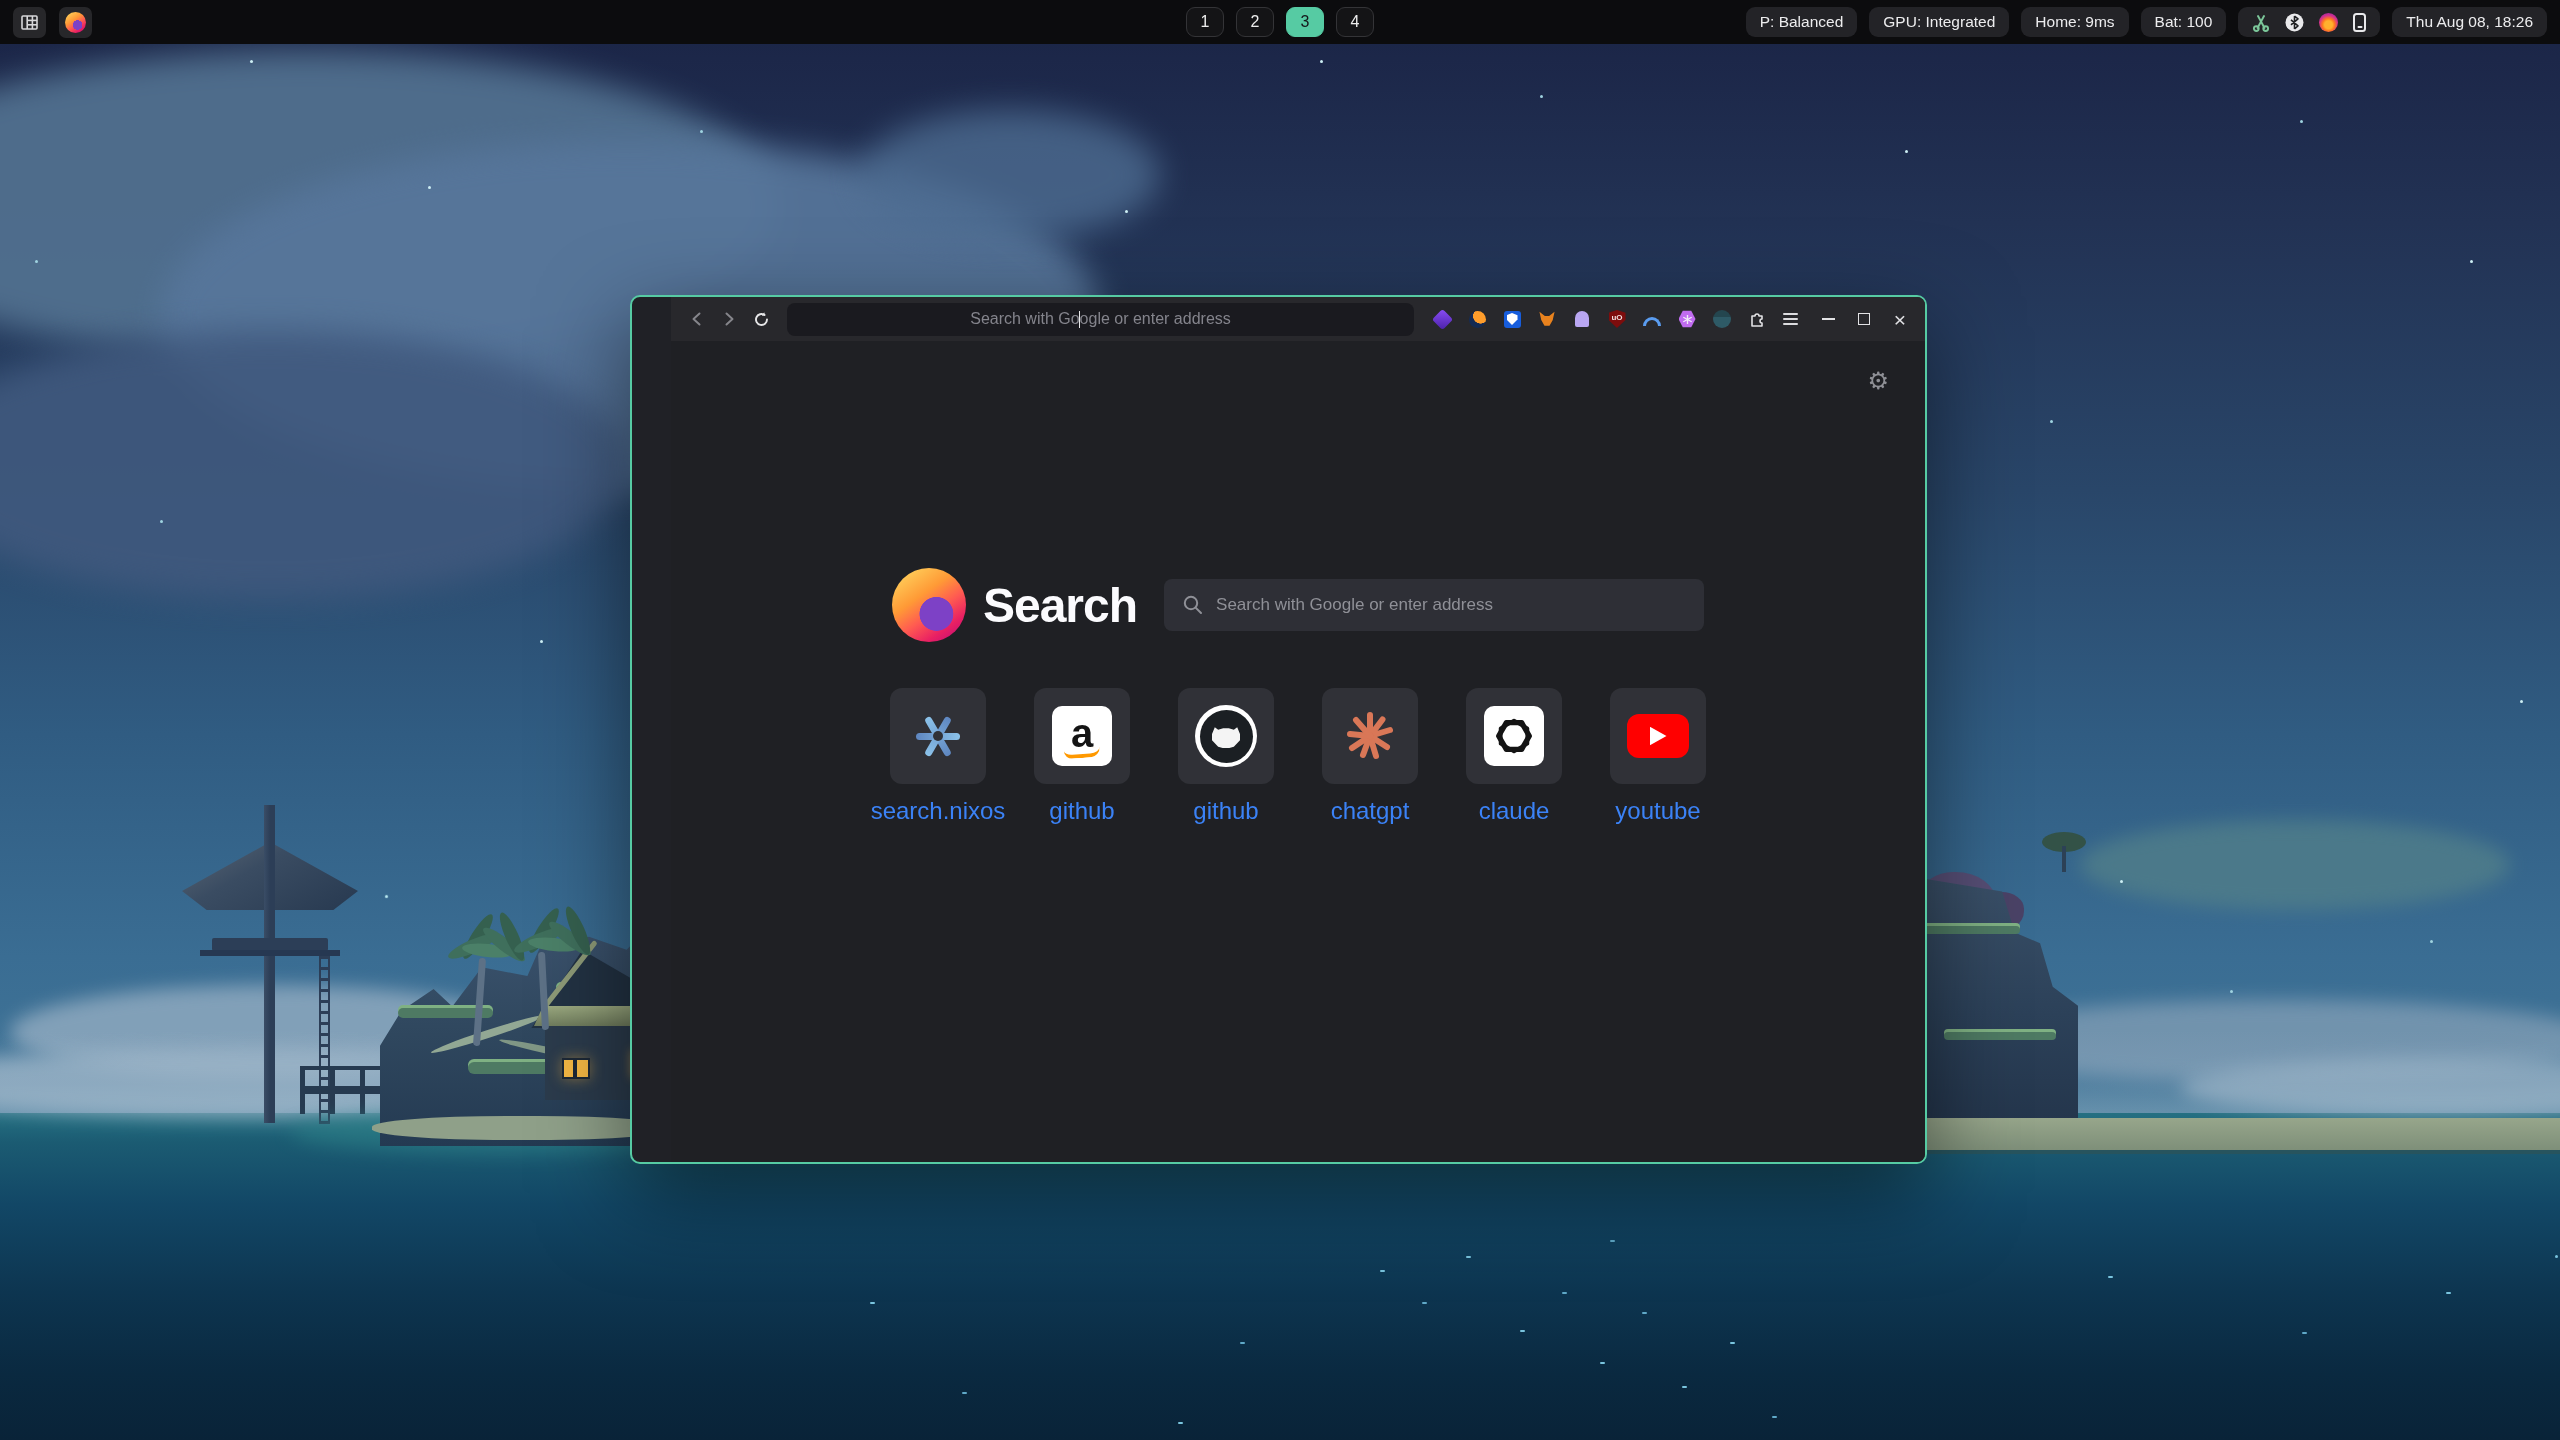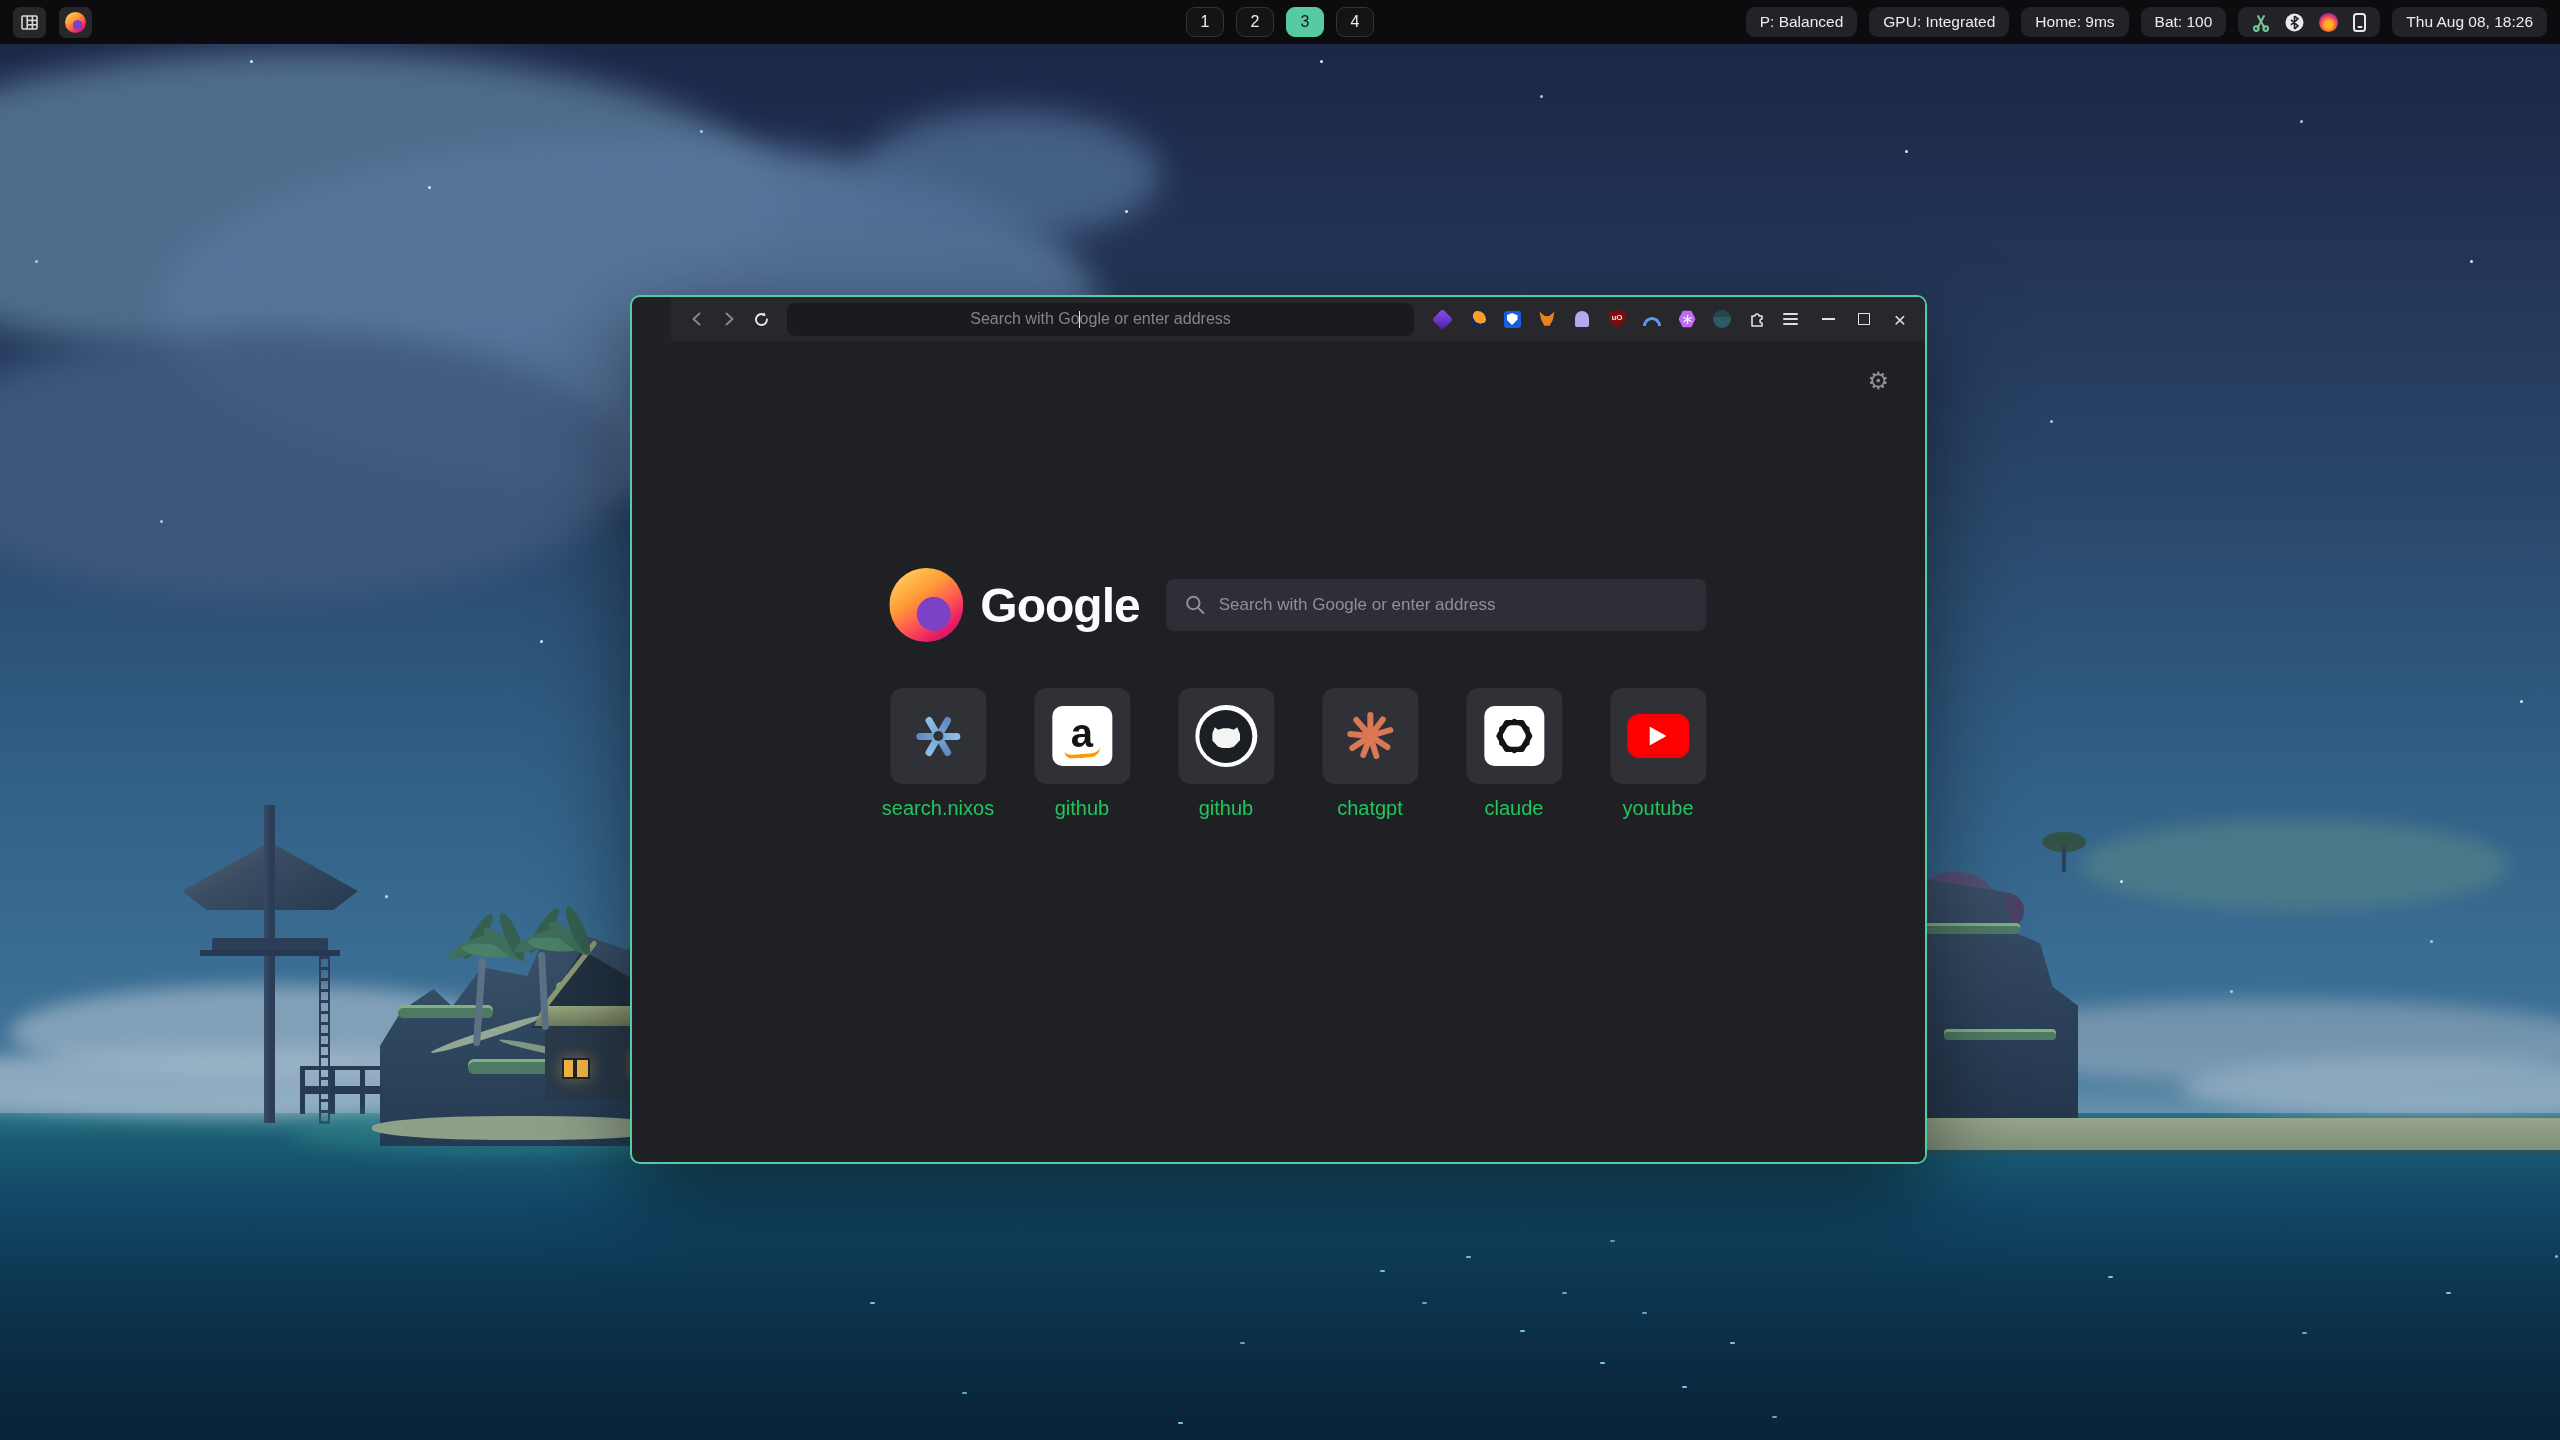--- a/index.html
+++ b/index.html
@@ -205,21 +205,21 @@
   .wordmark { margin-left:17px; font-size:48px; font-weight:bold; color:#fbfbfe; letter-spacing:-1px; }
   .searchwrap { position:relative; margin-left:27px; width:540px; height:52px; }
   .nt-search { width:100%; height:100%; background:#2e2f36; border:none; outline:none; border-radius:8px;
     padding:0 18px 0 52px; color:#e8e8ea; font-size:17px; font-family:"Liberation Sans",sans-serif; }
   .nt-search::placeholder { color:#8f9097; opacity:1; }
   .mag { position:absolute; left:18px; top:15px; }
   .shortcuts { margin-top:46px; display:flex; gap:48px; }
   .sc { width:96px; display:flex; flex-direction:column; align-items:center; cursor:pointer; }
   .tile { width:96px; height:96px; border-radius:12px; background:#303137; display:flex;
     align-items:center; justify-content:center; }
-  .sc-label { margin-top:13px; font-size:20px; color:#22c55e; white-space:nowrap; }
+  .sc-label { margin-top:13px; font-size:24px; color:#3b82f6; white-space:nowrap; }
   .tile-white-sq { width:60px; height:60px; border-radius:10px; background:#fff; display:flex;
     flex-direction:column; align-items:center; justify-content:center; }
   .amz-a { font-size:40px; font-weight:bold; color:#141414; line-height:.9; }
   .amz-smile { width:36px; height:10px; border-bottom:4.5px solid #ff9900; border-radius:0 0 22px 18px;
     transform:rotate(-4deg); margin-top:-3px; }
   .gh-circle { width:62px; height:62px; border-radius:50%; background:#fff; display:flex;
     align-items:center; justify-content:center; }
   .gh-inner { width:53px; height:53px; border-radius:50%; background:#1b1f23; display:flex;
     align-items:center; justify-content:center; }
   .gh-cat { width:28px; height:24px; background:#f4f4f4;
@@ -456,21 +456,21 @@
       </div>
     </div>
 
 
     <div class="content">
       <div class="gear">⚙</div>
 
       <div class="center-stack">
         <div class="brand-row">
           <div class="ff-logo ff-orb"></div>
-          <div class="wordmark">Google</div>
+          <div class="wordmark">Search</div>
           <div class="searchwrap">
             <span class="mag">
               <svg width="22" height="22" viewBox="0 0 22 22">
                 <circle cx="9" cy="9" r="6.2" stroke="#8f9097" stroke-width="2" fill="none"></circle>
                 <line x1="13.6" y1="13.6" x2="19" y2="19" stroke="#8f9097" stroke-width="2" stroke-linecap="round"></line>
               </svg>
             </span>
             <input class="nt-search" type="text" placeholder="Search with Google or enter address" style="">
           </div>
         </div>

